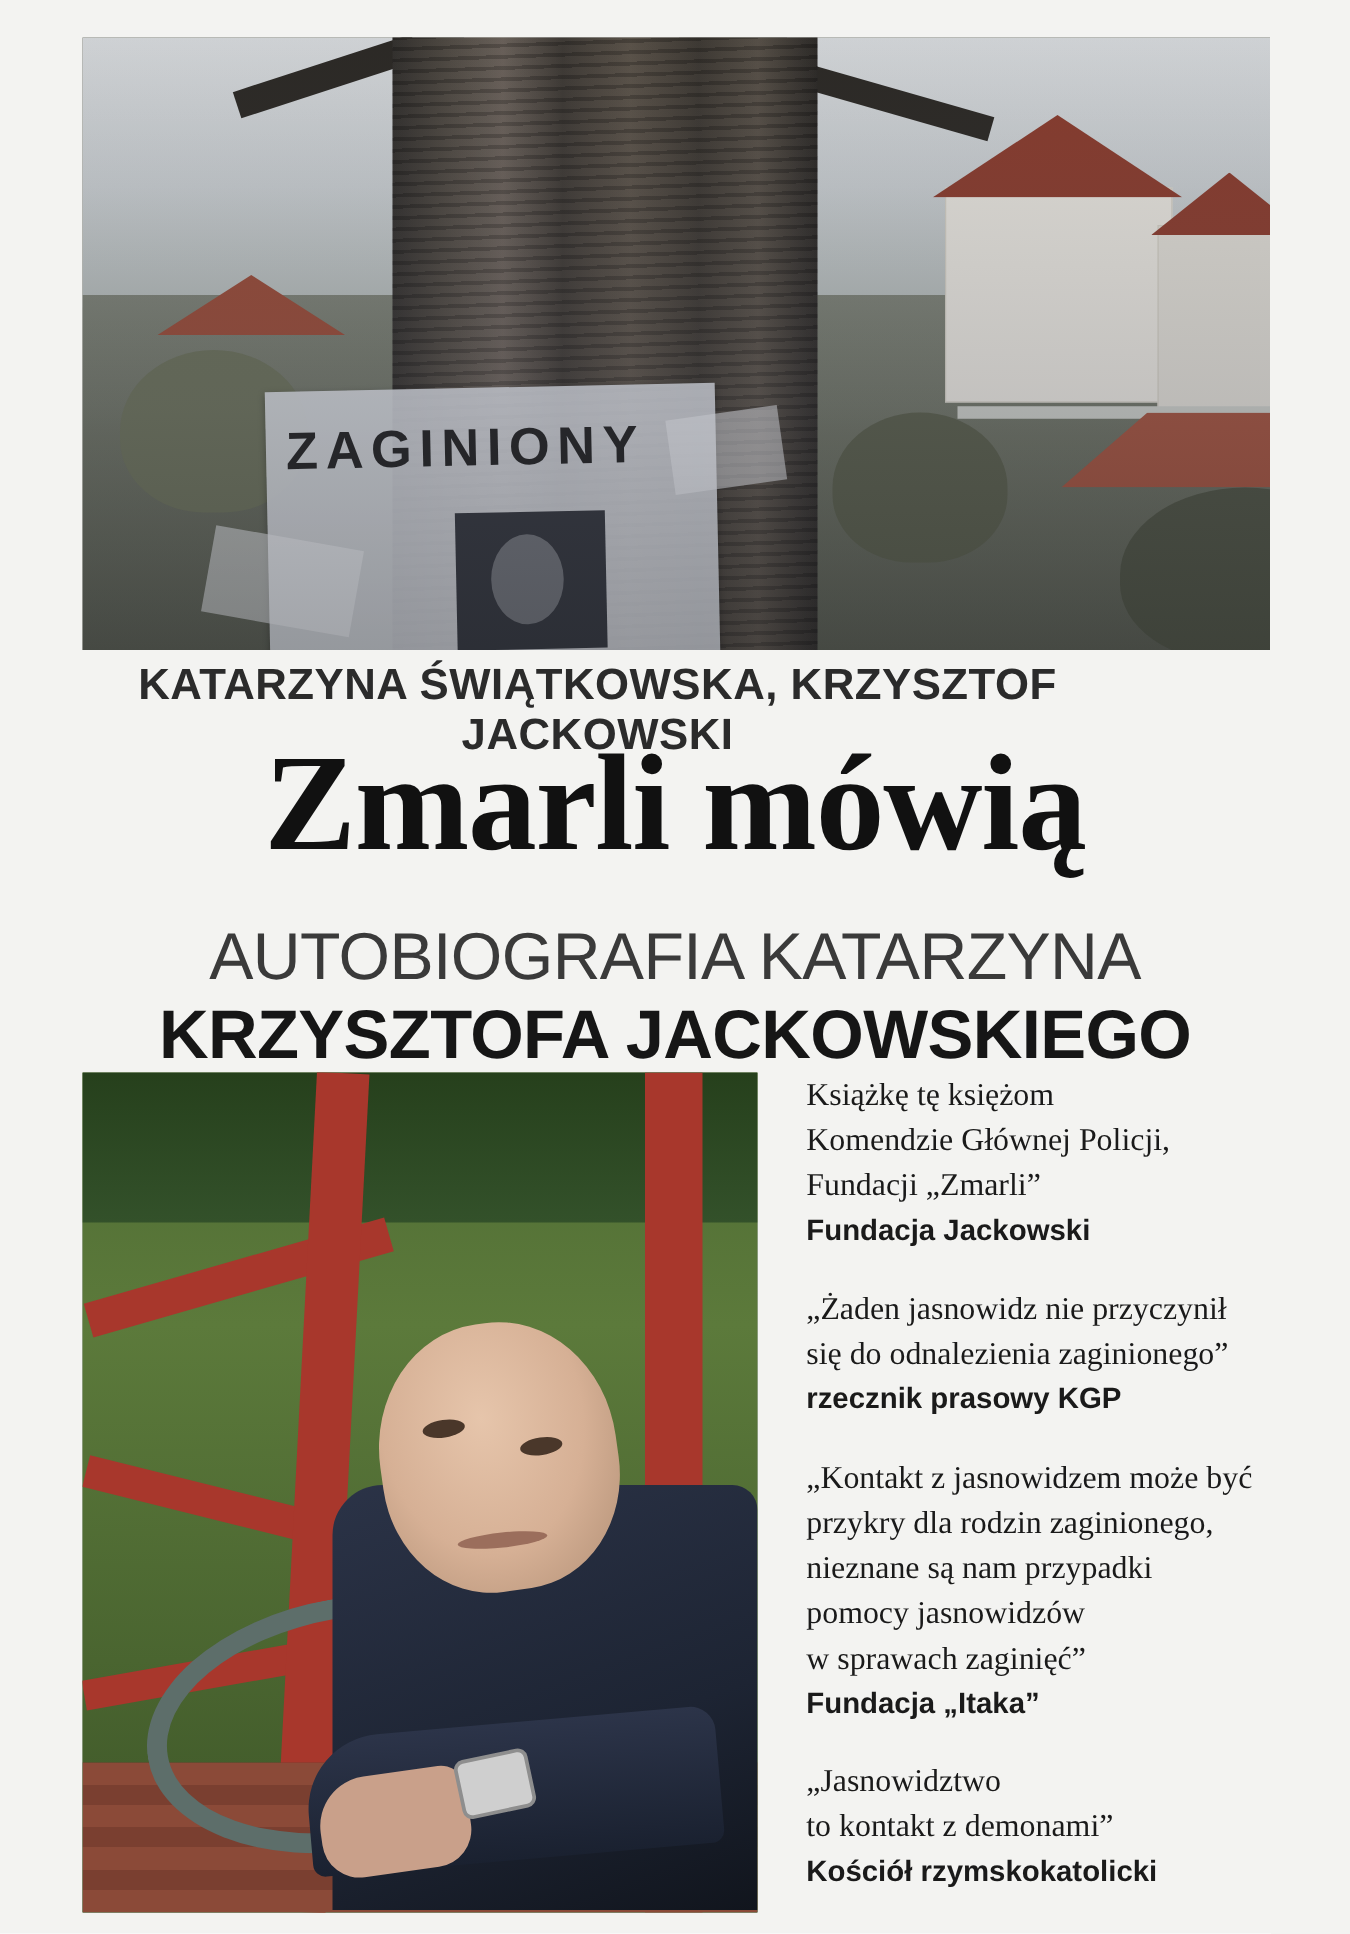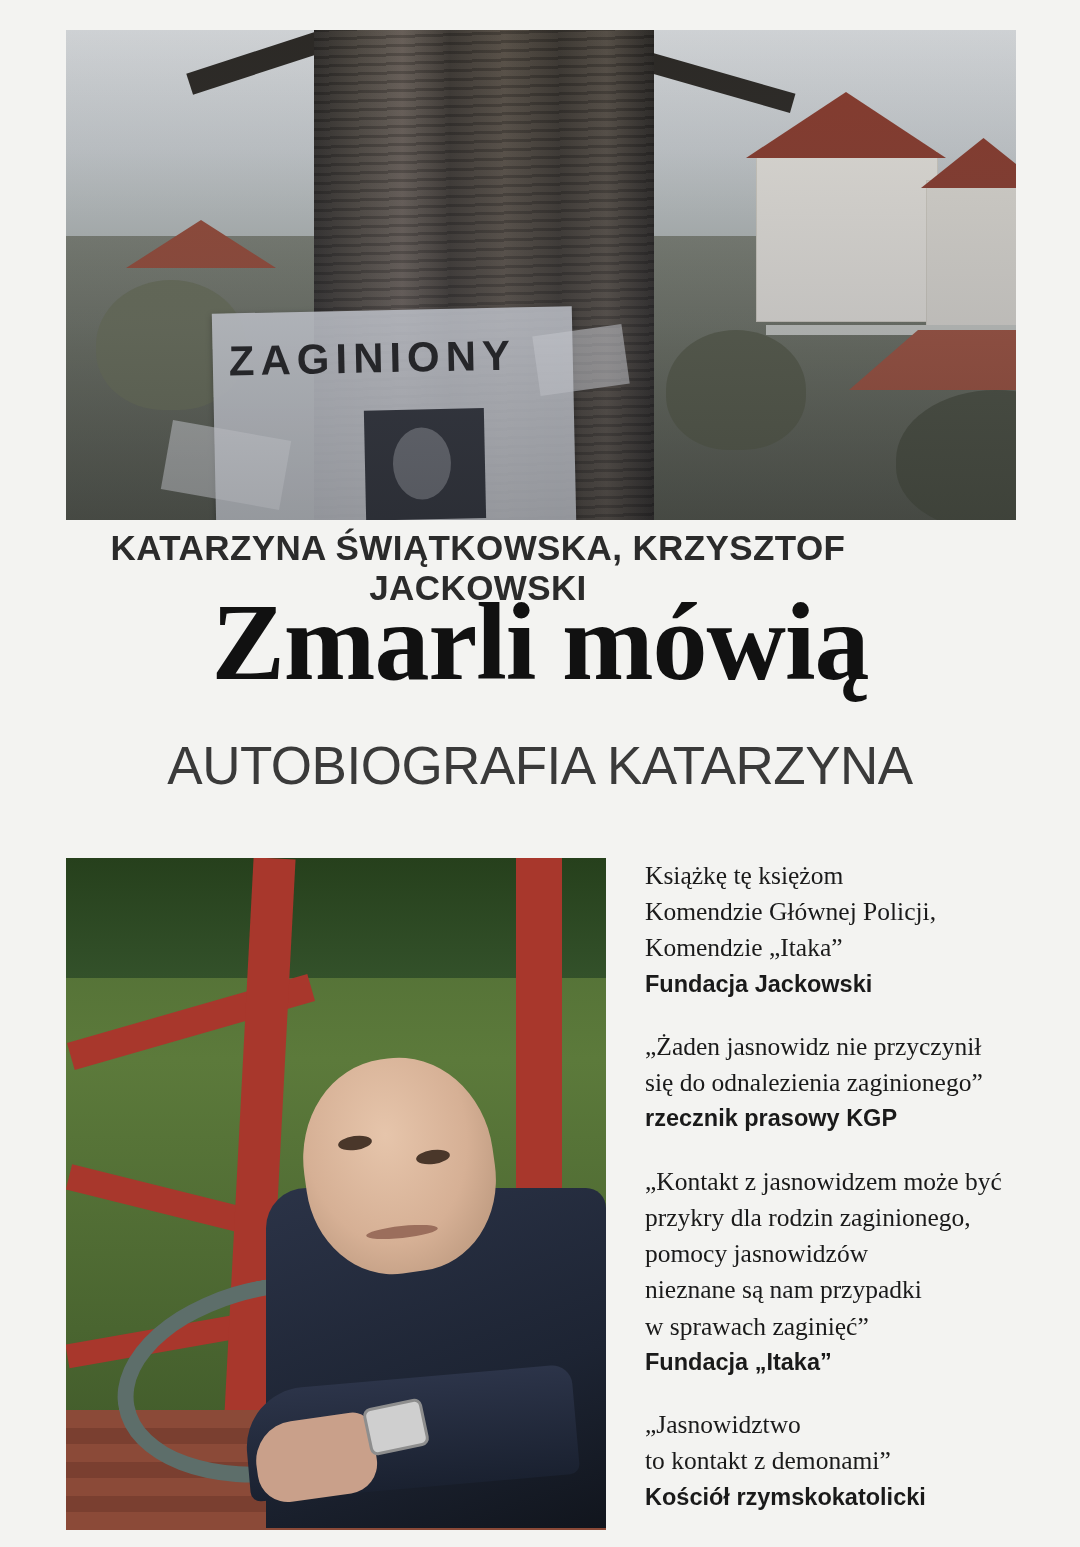--- a/index.html
+++ b/index.html
@@ -326,20 +326,21 @@
     <div class="tape t1"></div>
     <div class="tape t2"></div>
     <div class="veil"></div>
   </div>
 
   <div class="authors">KATARZYNA ŚWIĄTKOWSKA, KRZYSZTOF JACKOWSKI</div>
 
   <div class="title">Zmarli mówią</div>
 
   <div class="subtitle1">AUTOBIOGRAFIA KATARZYNA</div>
+  <div class="subtitle2">KRZYSZTOFA JACKOWSKIEGO</div>
 
   <div class="bottom-photo">
     <div class="grass"></div>
     <div class="hedge"></div>
     <div class="rail h1"></div>
     <div class="rail h2"></div>
     <div class="rail h3"></div>
     <div class="rail v1"></div>
     <div class="rail v2"></div>
     <div class="deck"></div>
@@ -352,35 +353,35 @@
     <div class="person-arm"></div>
     <div class="person-hand"></div>
     <div class="watch"></div>
   </div>
 
   <div class="quotes">
 
     <div class="quote-block">
       <p>Książkę tę księżom</p>
       <p>Komendzie Głównej Policji,</p>
-      <p>Komendzie „Itaka”</p>
+      <p>Fundacji „Zmarli”</p>
       <p class="attr">Fundacja Jackowski</p>
     </div>
 
     <div class="quote-block">
       <p>„Żaden jasnowidz nie przyczynił</p>
       <p>się do odnalezienia zaginionego”</p>
       <p class="attr">rzecznik prasowy KGP</p>
     </div>
 
     <div class="quote-block">
       <p>„Kontakt z jasnowidzem może być</p>
       <p>przykry dla rodzin zaginionego,</p>
+      <p>nieznane są nam przypadki</p>
       <p>pomocy jasnowidzów</p>
-      <p>nieznane są nam przypadki</p>
       <p>w sprawach zaginięć”</p>
       <p class="attr">Fundacja „Itaka”</p>
     </div>
 
     <div class="quote-block">
       <p>„Jasnowidztwo</p>
       <p>to kontakt z demonami”</p>
       <p class="attr">Kościół rzymskokatolicki</p>
     </div>
 

